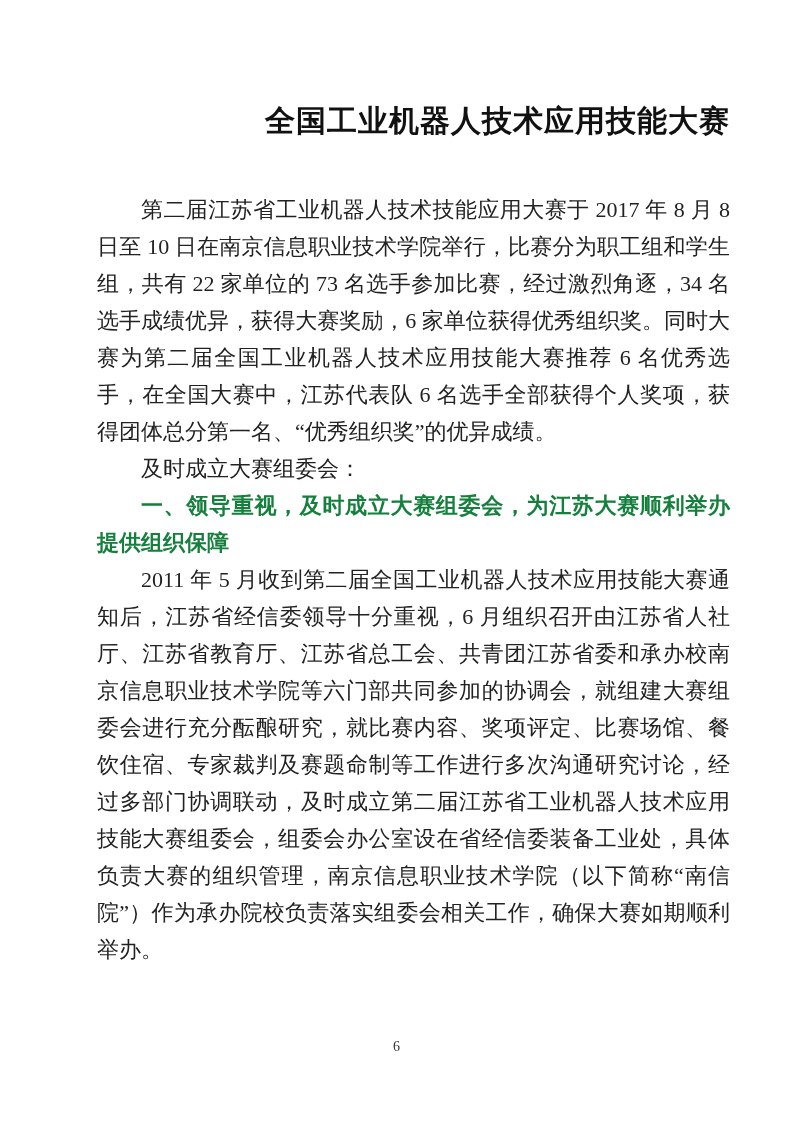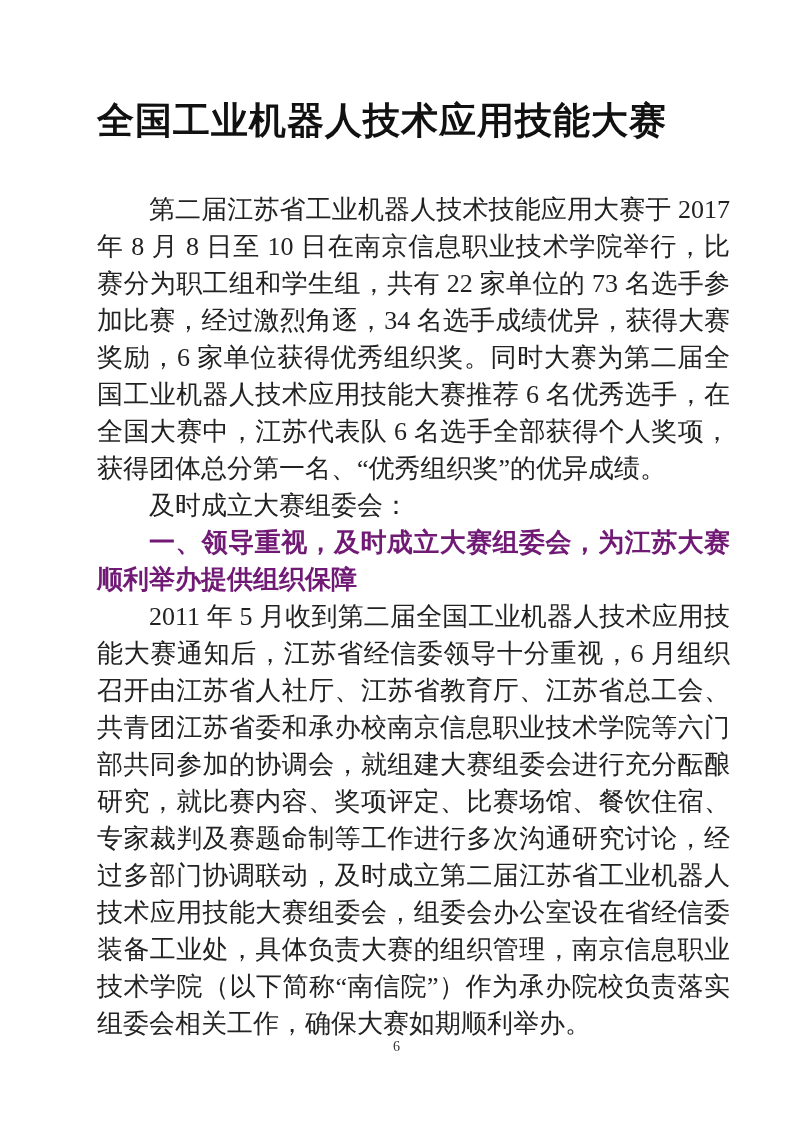--- a/index.html
+++ b/index.html
@@ -16,47 +16,47 @@
     font-family: "Liberation Serif", "DejaVu Serif", serif;
     color: #1b1b1b;
   }
   .content {
     position: absolute;
     left: 97px;
     top: 100px;
     width: 633px;
   }
   .doc-title {
-    text-align: left;
+    text-align: right;
     font-weight: bold;
-    font-size: 37px;
+    font-size: 30px;
     line-height: 41px;
     letter-spacing: 1px;
     color: #111111;
   }
   .paragraphs {
     margin-top: 50px;
   }
   .para {
-    font-size: 26px;
+    font-size: 22px;
     line-height: 37px;
     text-align: justify;
     text-indent: 2em;
     margin: 0;
     word-break: break-all;
   }
   .body-para {
     font-family: "Liberation Serif", "DejaVu Serif", serif;
     font-weight: normal;
     color: #222222;
   }
   .heading-para {
     font-family: "Liberation Sans", "DejaVu Sans", sans-serif;
     font-weight: bold;
-    color: #701a75;
+    color: #15803d;
   }
   .footer {
     position: absolute;
     left: 0;
     right: 0;
     top: 1038px;
     text-align: center;
     font-size: 14px;
     line-height: 18px;
     color: #333333;

